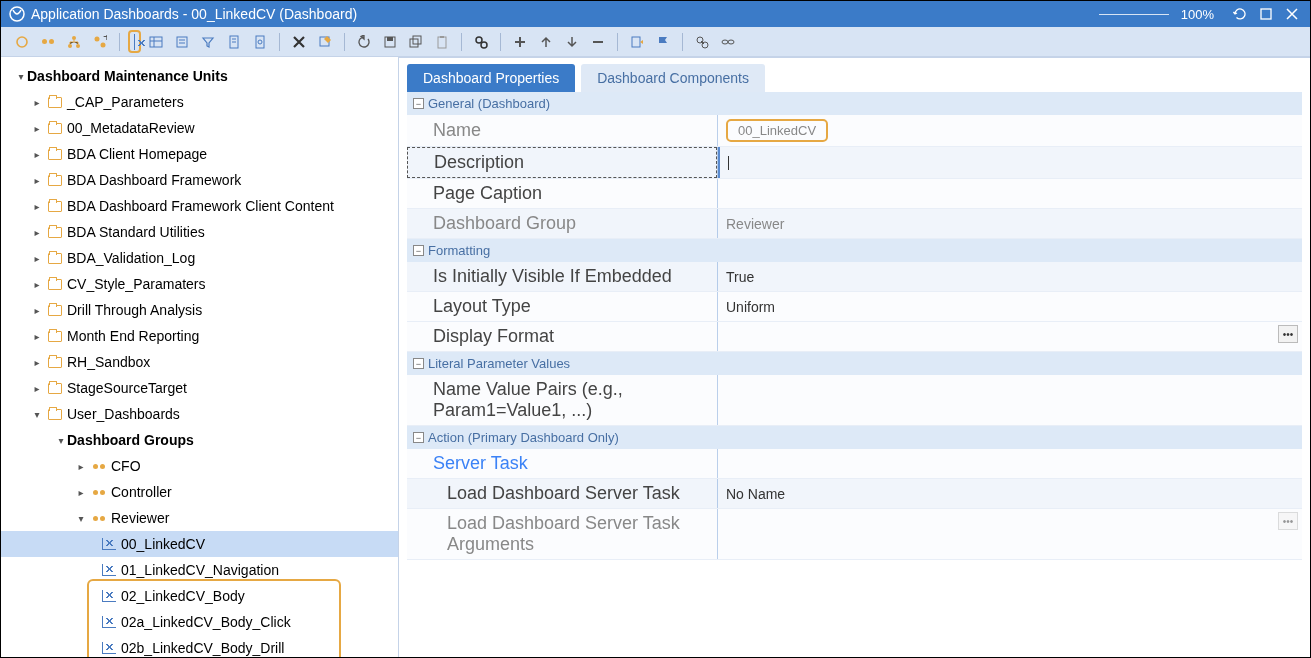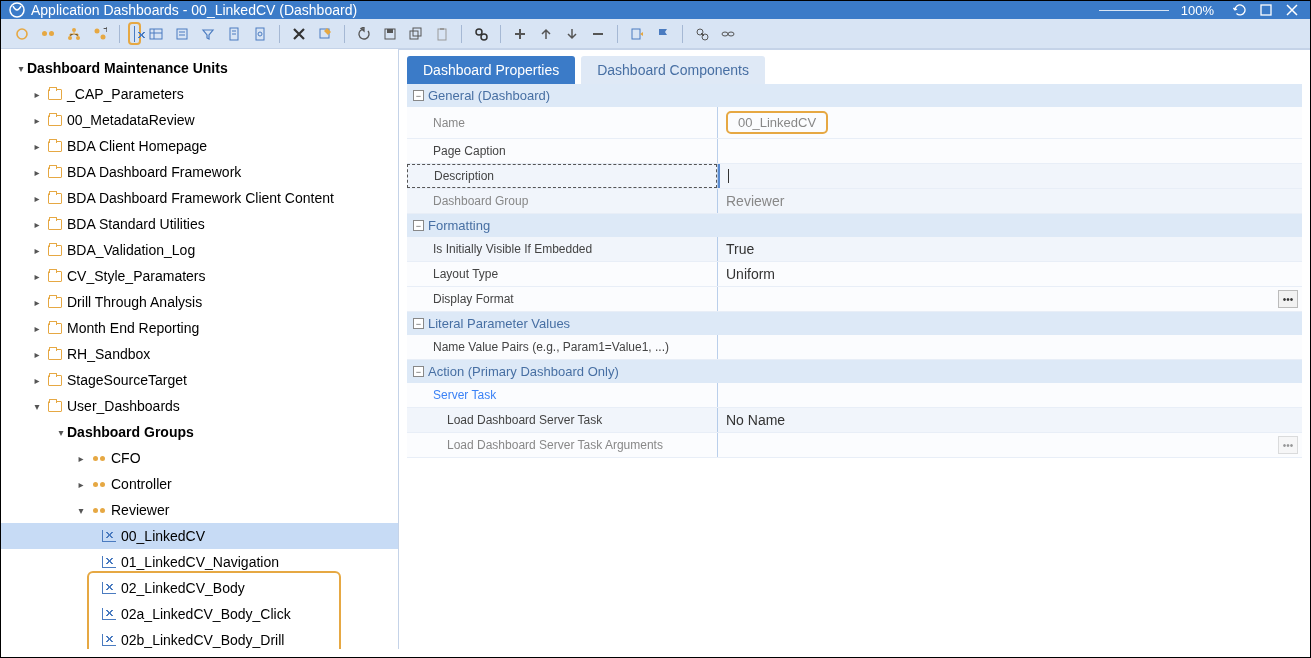--- a/index.html
+++ b/index.html
@@ -1,17 +1,17 @@
 <!DOCTYPE html>
 <html><head>
 <meta charset="utf-8">
 <style>
 * { margin:0; padding:0; box-sizing:border-box; font-family:"Segoe UI",Arial,sans-serif; font-size:13px; }
 body { background:#fff; border:1px solid #000; width:1311px; height:658px; overflow:hidden; position:relative; }
-.titlebar { background:#3b7bc8; color:#fff; height:18px; display:flex; align-items:center; padding:0 8px; }
+.titlebar { background:#3b7bc8; color:#fff; height:26px; display:flex; align-items:center; padding:0 8px; }
 .titlebar .logo { width:16px;height:16px; margin-right:6px; display:flex;align-items:center;justify-content:center;}
 .titlebar .title { flex:1; font-size:14px; }
 .titlebar .zoom-ctrl { display:flex; align-items:center; gap:12px; margin-right:10px;}
 .titlebar .zoom-line { width:70px; height:1px; background:#fff; opacity:0.8;}
 .titlebar .zoom-txt { font-size:13px;}
 .titlebar .win-btn { width:20px;height:20px; display:flex;align-items:center;justify-content:center; margin-left:6px; cursor:pointer;}
 .toolbar { background:#d8e4f4; height:30px; display:flex; align-items:center; padding:0 10px; border-bottom:1px solid #c5d3e8; gap:4px;}
 .toolbar .tb { width:22px;height:22px; display:flex;align-items:center;justify-content:center; cursor:pointer; border-radius:3px;}
 .toolbar .sep { width:1px; height:18px; background:#a5b8d4; margin:0 4px;}
 .toolbar .tb-hilite { border:2px solid #e6a843; border-radius:4px; padding:2px 4px; }
@@ -38,21 +38,21 @@
 .content { flex:1; display:flex; flex-direction:column; border-top:1px solid #c5d3e8;}
 .tabs { display:flex; padding:6px 8px 0; background:#fff; gap:6px;}
 .tab { padding:6px 16px; background:#dfe9f6; color:#476fa3; font-size:14px; cursor:pointer; border-top-left-radius:3px;border-top-right-radius:3px;}
 .tab.active { background:#3b7bc8; color:#fff;}
 .props { flex:1; overflow-y:auto; padding:0 8px 8px;}
 .prop-group { background:#dde9f7; padding:4px 6px; color:#476fa3; font-size:14px; display:flex; align-items:center; gap:4px;}
 .prop-group .gcollapse { width:11px;height:11px; border:1px solid #888; font-size:9px; display:flex;align-items:center;justify-content:center; background:#fff; color:#555; cursor:pointer;}
 .prop-row { display:flex; border-bottom:1px solid #e8eef7; min-height:25px; align-items:stretch;}
 .prop-row.odd { background:#fbfcfe;}
 .prop-row.even { background:#f1f5fb;}
-.prop-label { width:310px; padding:4px 6px 4px 26px; color:#444; font-size:12px; display:flex;align-items:center;}
+.prop-label { width:310px; padding:4px 6px 4px 26px; color:#444; font-size:18px; display:flex;align-items:center;}
 .prop-label.sub { padding-left:40px;}
 .prop-label.dim { color:#888;}
 .prop-value { flex:1; padding:4px 8px; color:#333; font-size:14px; display:flex;align-items:center; position:relative;}
 .prop-value.hl { }
 .prop-value .val-box { border:2px solid #e6a843; border-radius:5px; padding:2px 10px; color:#888;}
 .prop-value .more-dots { position:absolute; right:4px; top:3px; width:20px;height:18px; background:#f2f2f2; border:1px solid #bbb; font-size:10px; display:flex;align-items:center;justify-content:center; cursor:pointer;}
 .prop-row.editing .prop-label { border:1px dashed #555; }
 .prop-row.editing .prop-value { border-left:2px solid #5a8bd0;}
 .prop-divider { width:1px; background:#5a8bd0; opacity:0.4;}
 svg{display:block;}
@@ -422,32 +422,32 @@
           <span class="gcollapse">−</span>
           <span>General (Dashboard)</span>
         </div>
       <div class="prop-row odd">
           <div class="prop-label dim">Name</div>
           <div class="prop-divider"></div>
           <div class="prop-value hl">
             <span class="val-box">00_LinkedCV</span>
           </div>
         </div>
-      <div class="prop-row odd">
-          <div class="prop-label">Page Caption</div>
-          <div class="prop-divider"></div>
-          <div class="prop-value"></div>
-        </div>
       <div class="prop-row even editing">
           <div class="prop-label">Description</div>
           <div class="prop-divider"></div>
           <div class="prop-value">
             <span style="border-left:1px solid #333;height:14px;"></span>
           </div>
         </div>
+      <div class="prop-row odd">
+          <div class="prop-label">Page Caption</div>
+          <div class="prop-divider"></div>
+          <div class="prop-value"></div>
+        </div>
       <div class="prop-row even">
           <div class="prop-label dim">Dashboard Group</div>
           <div class="prop-divider"></div>
           <div class="prop-value" style="color:#888">Reviewer</div>
         </div>
 
       <div class="prop-group">
           <span class="gcollapse">−</span>
           <span>Formatting</span>
         </div>

